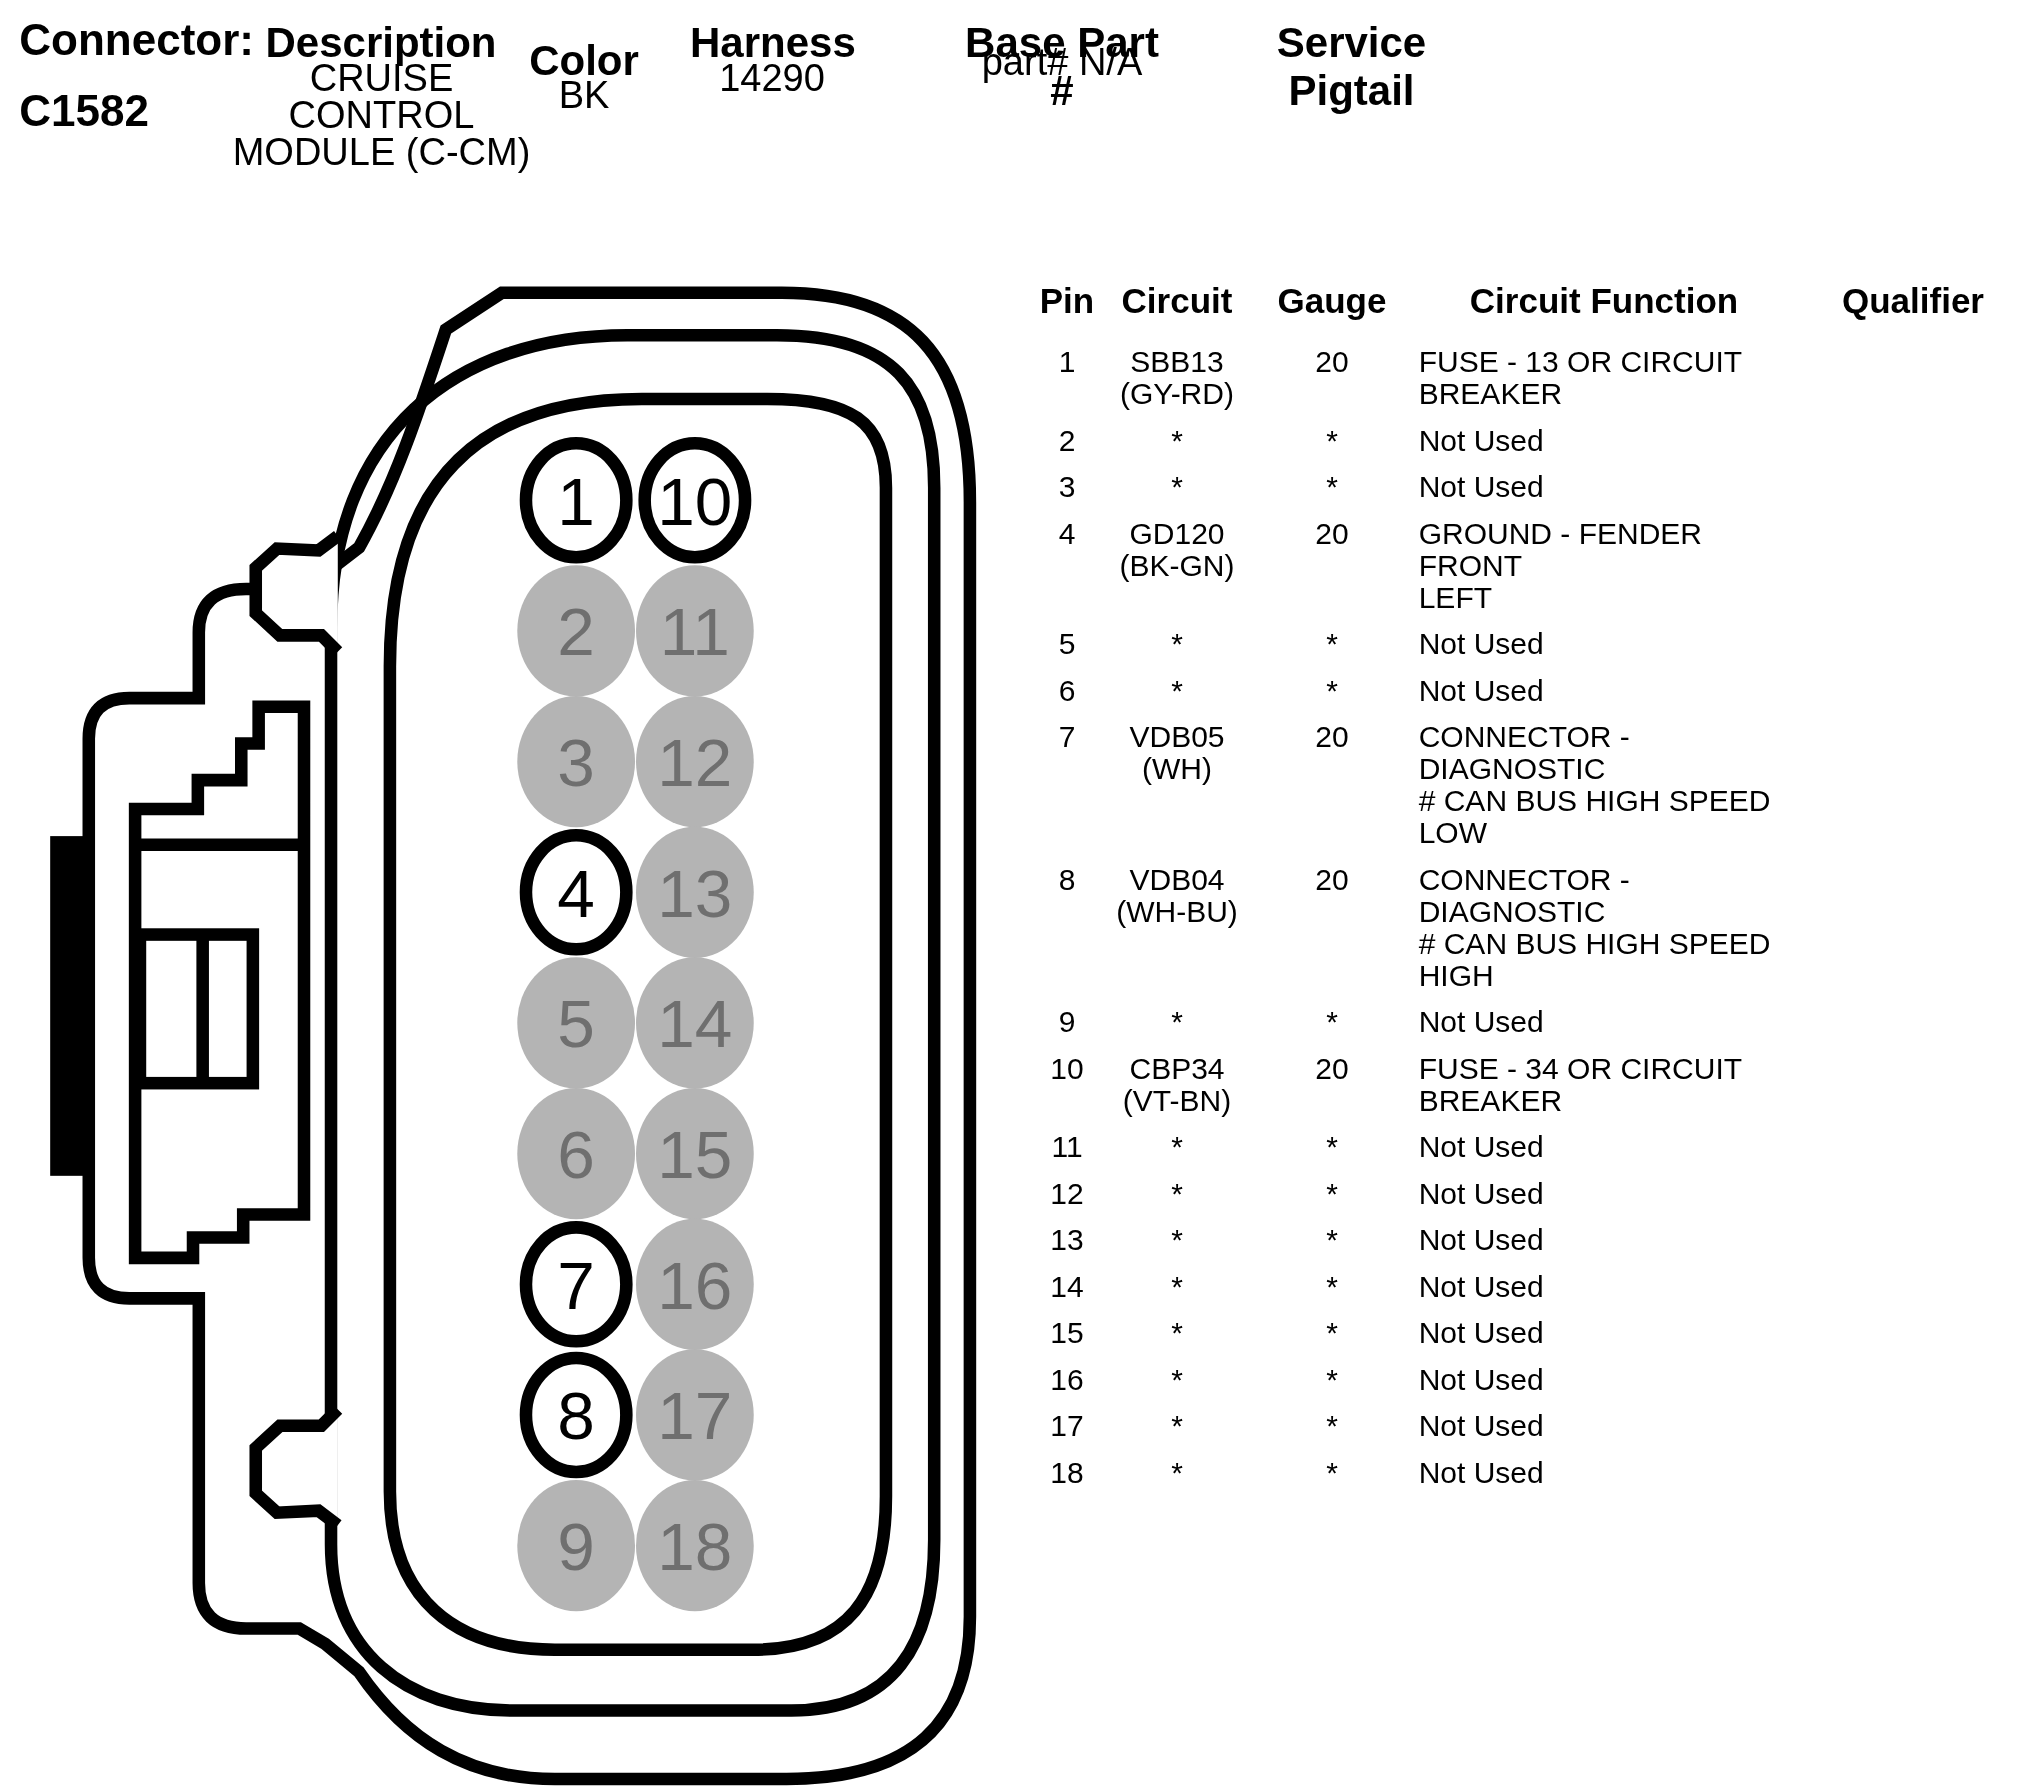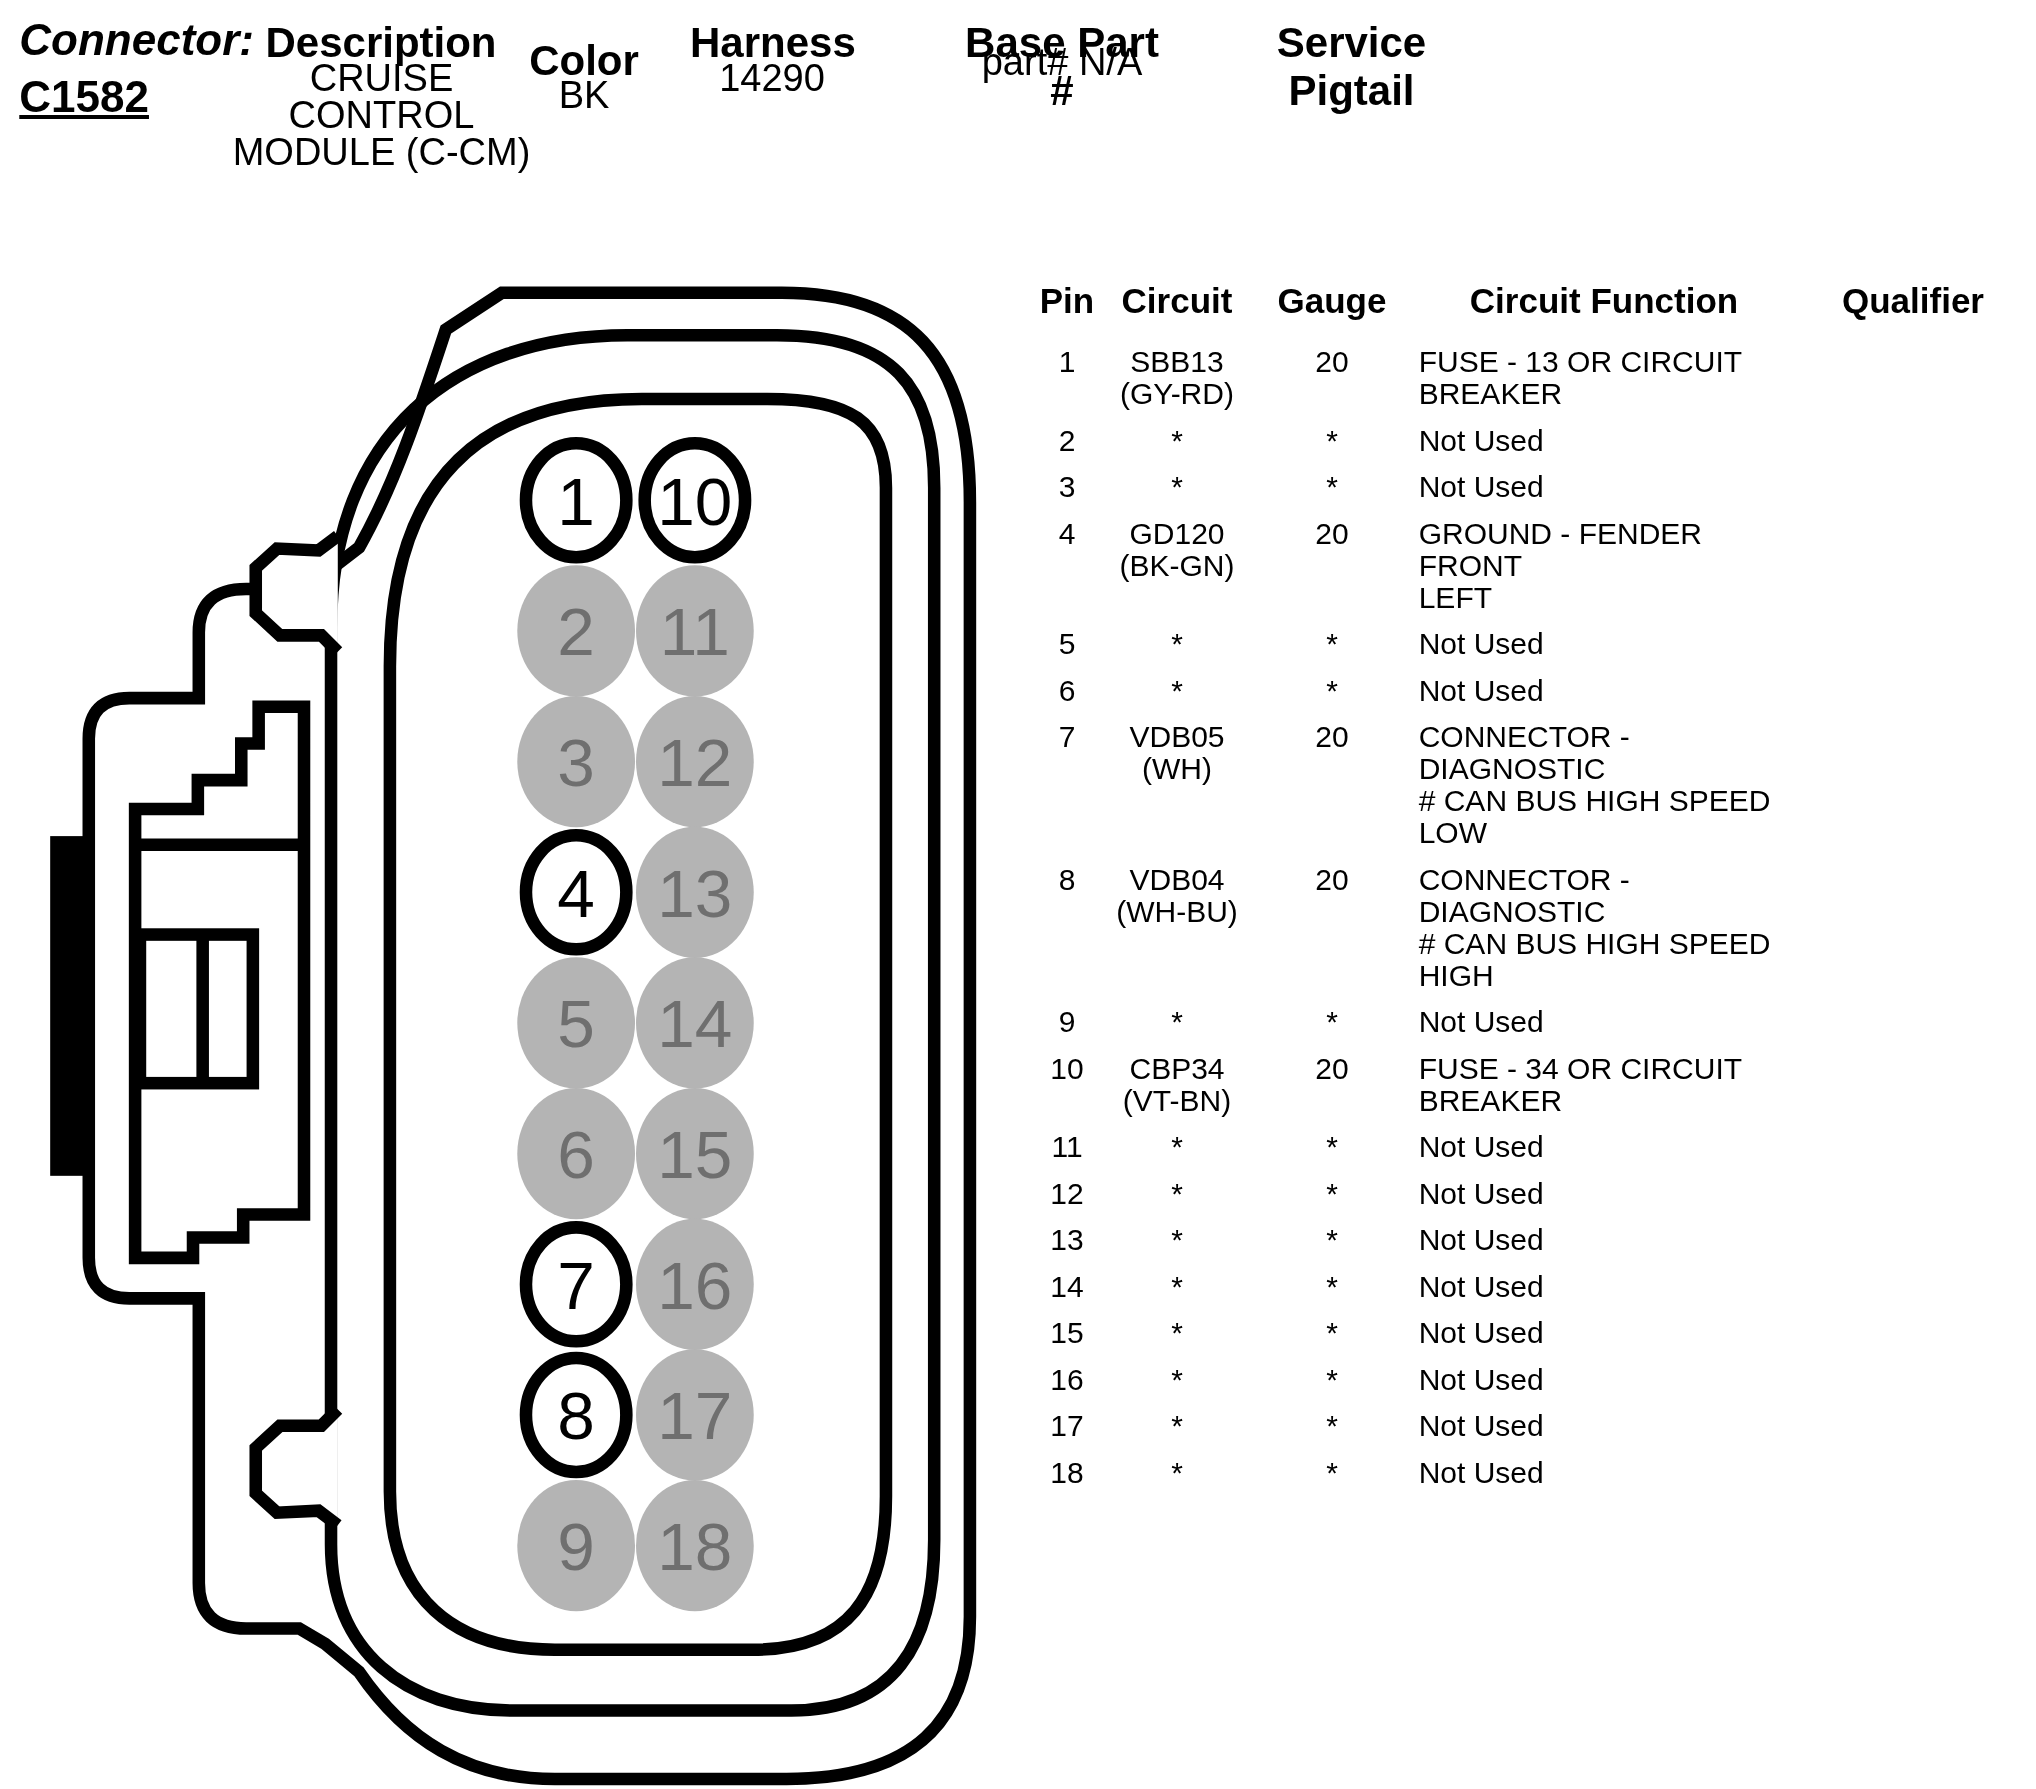--- a/index.html
+++ b/index.html
@@ -2,22 +2,22 @@
 <html><head>
 <meta charset="utf-8">
 <style>
   html,body{margin:0;padding:0;}
   body{
     width:2036px;height:1789px;position:relative;background:#ffffff;
     font-family:"Liberation Sans", sans-serif;color:#000;overflow:hidden;
   }
   .abs{position:absolute;}
   
-  .conn-label{left:19.3px;top:15.4px;font-size:44px;font-weight:bold;font-style:italic;}
-  .conn-id{left:19.3px;top:72px;font-size:44px;font-weight:bold;text-decoration:underline;}
+  .conn-label{left:19.3px;top:15.4px;font-size:44px;font-weight:bold;}
+  .conn-id{left:19.3px;top:86px;font-size:44px;font-weight:bold;}
   .hdr-label{font-size:42px;font-weight:bold;text-align:center;}
   .hdr-value{font-size:38px;text-align:center;line-height:37px;}
   .pos-desc-l{left:241px;width:280px;top:19.3px;}
   .pos-desc-v{left:232px;width:299px;top:60px;}
   .pos-color-l{left:521px;width:126px;top:37px;}
   .pos-color-v{left:521px;width:126px;top:77px;text-align:center;}
   .pos-harness-l{left:690px;width:164px;top:19.3px;}
   .pos-harness-v{left:690px;width:164px;top:60px;}
   .pos-base-l{left:951px;width:222px;top:19.3px;}
   .pos-base-v{left:951px;width:222px;top:44px;}

